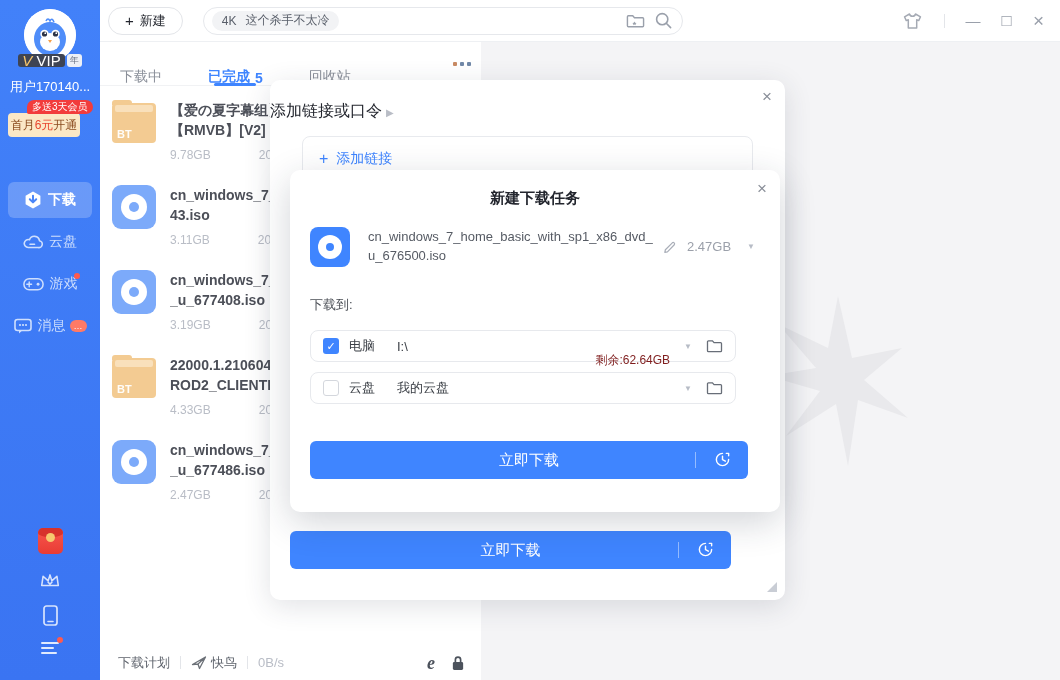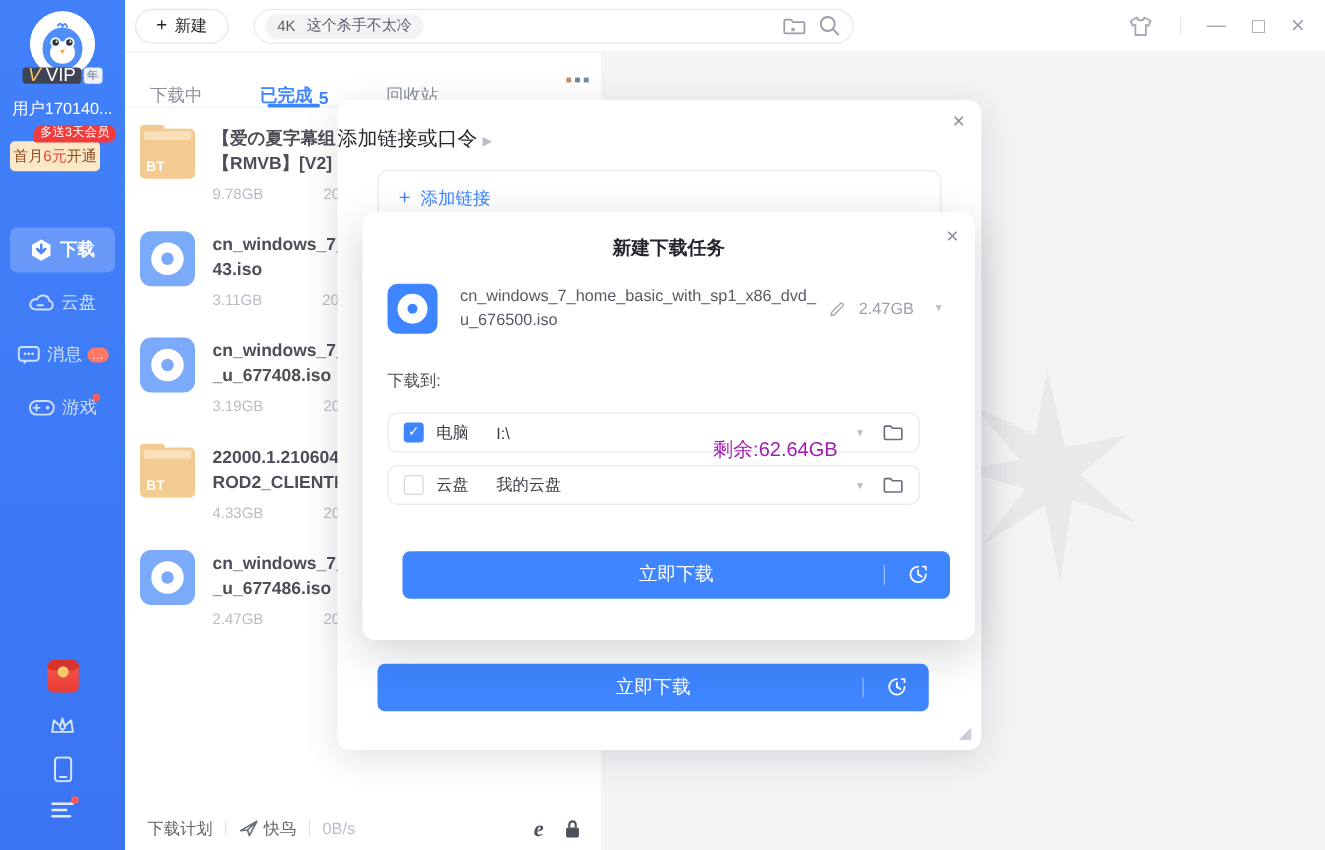--- a/index.html
+++ b/index.html
@@ -81,21 +81,21 @@
   .ie-e { font-family:"Liberation Serif","DejaVu Serif",serif; font-style:italic; font-weight:bold; font-size:18px; color:#4c525c; line-height:1; cursor:pointer; }
 
   
   .modal-outer { position:absolute; left:270px; top:80px; width:515px; height:520px; background:#fff; border-radius:10px; box-shadow:0 6px 28px rgba(40,50,70,.14); z-index:10; }
   .modal-close { position:absolute; top:8px; right:13px; font-size:17px; color:#8a8f99; cursor:pointer; line-height:1; }
   .modal-outer .mtitle { position:absolute; top:21px; left:0; width:100%; text-align:left; font-size:16px; color:#23262e; }
   .mtitle .arrow { color:#b9bdc6; font-size:10px; margin-left:4px; }
   .addlink-box { position:absolute; left:32px; right:32px; top:56px; height:130px; border:1px solid #e8eaee; border-radius:8px; padding:13px 16px; cursor:text; }
   .addlink { color:#3f85ff; font-size:14px; display:flex; align-items:center; gap:8px; cursor:pointer; }
   .addlink .plus { font-size:16px; }
-  .dl-btn { position:absolute; left:32px; width:441px; height:38px; background:#3f85ff; border:none; border-radius:6px; color:#fff; font-size:15px; cursor:pointer; }
+  .dl-btn { position:absolute; left:20px; width:441px; height:38px; background:#3f85ff; border:none; border-radius:6px; color:#fff; font-size:15px; cursor:pointer; }
   .dl-btn .lbl { position:absolute; left:0; width:100%; top:0; line-height:38px; text-align:center; }
   .dl-btn .vsep { position:absolute; right:52px; top:11px; width:1px; height:16px; background:rgba(255,255,255,.45); }
   .dl-btn .clock { position:absolute; right:17px; top:10px; cursor:pointer; }
   .modal-outer .dl-btn { top:451px; }
   .resize-handle { position:absolute; right:8px; bottom:8px; width:0; height:0; border-style:solid; border-width:0 0 10px 10px; border-color:transparent transparent #c9cdd5 transparent; }
 
   .modal-inner { position:absolute; left:290px; top:170px; width:490px; height:342px; background:#fff; border-radius:10px; box-shadow:0 10px 36px rgba(30,40,60,.20); z-index:20; }
   .modal-inner .mtitle { position:absolute; top:19px; left:0; width:100%; text-align:center; font-size:15px; font-weight:bold; color:#23262e; }
   .filerow { position:absolute; left:20px; top:57px; width:450px; display:flex; }
   .filerow .fname { margin-left:18px; width:288px; font-size:13px; color:#565b64; line-height:19px; word-break:break-all; }
@@ -104,21 +104,21 @@
   .caret { color:#b7bcc6; font-size:8px; cursor:pointer; }
   .filerow .caret { margin:15px 0 0 16px; }
   .dlto { position:absolute; left:20px; top:126px; font-size:13px; color:#4a4e55; }
   .dest-row { position:absolute; left:20px; width:426px; height:32px; border:1px solid #e7e9ed; border-radius:8px; display:flex; align-items:center; padding:0 12px; }
   .dest-row.r1 { top:160px; } .dest-row.r2 { top:202px; }
   .checkbox { width:16px; height:16px; border-radius:3px; flex:none; cursor:pointer; }
   .checkbox.on { background:#3f85ff; color:#fff; font-size:11px; text-align:center; line-height:16px; }
   .checkbox.off { background:#fff; border:1px solid #d4d7dd; }
   .dest-row .dtype { margin-left:10px; font-size:13px; color:#3c4047; }
   .dest-row .dpath { margin-left:22px; font-size:13px; color:#3c4047; }
-  .dest-row .dextra { margin-left:auto; font-size:16px; color:#a21caf;margin-top:28px; }
+  .dest-row .dextra { margin-left:auto; font-size:12px; color:#7f1d1d;margin-top:28px; }
   .dest-row .caret { margin-left:14px; }
   .dest-row .folder-pick { margin-left:14px; cursor:pointer; }
   .dest-row.r2 .dextra { margin-left:auto; }
   .modal-inner .dl-btn { top:271px; width:438px; }
 </style>
 </head>
 <body>
 
 <div class="sidebar">
   <div class="avatar">
@@ -153,38 +153,38 @@
       <span>下载</span>
     </div>
     <div class="nav-item">
       <svg width="20" height="16" viewBox="0 0 20 16">
         <path d="M5.2,13.5 a4,4 0 1 1 1.3-7.8 a5.2,5.2 0 0 1 10,1 a3.4,3.4 0 0 1 -1.4,6.8 z" stroke="#cfdffd" stroke-width="1.6" fill="none" stroke-linejoin="round"></path>
         <path d="M7,10.2 h4.5" stroke="#cfdffd" stroke-width="1.6" stroke-linecap="round"></path>
       </svg>
       <span>云盘</span>
     </div>
     <div class="nav-item">
+      <svg width="21" height="16" viewBox="0 0 22 16">
+        <rect x="1" y="2.5" width="20" height="11.5" rx="5.5" stroke="#cfdffd" stroke-width="1.6" fill="none"></rect>
+        <path d="M6.5,5.8 v5 M4,8.3 h5" stroke="#cfdffd" stroke-width="1.5" stroke-linecap="round"></path>
+        <circle cx="15.8" cy="8.3" r="1.5" fill="#cfdffd"></circle>
+      </svg>
+      <span>游戏</span>
+      <i class="dot"></i>
+    </div>
+    <div class="nav-item">
       <svg width="18" height="16" viewBox="0 0 18 16">
         <rect x="1" y="1.5" width="16" height="11" rx="2.5" stroke="#cfdffd" stroke-width="1.6" fill="none"></rect>
         <path d="M5,12.5 v3 l3.2,-3" fill="#cfdffd"></path>
         <circle cx="6" cy="7" r="1.1" fill="#cfdffd"></circle>
           <circle cx="9" cy="7" r="1.1" fill="#cfdffd"></circle>
           <circle cx="12" cy="7" r="1.1" fill="#cfdffd"></circle>
       </svg>
       <span>消息</span>
       <span class="msg-badge">…</span>
-    </div>
-    <div class="nav-item">
-      <svg width="21" height="16" viewBox="0 0 22 16">
-        <rect x="1" y="2.5" width="20" height="11.5" rx="5.5" stroke="#cfdffd" stroke-width="1.6" fill="none"></rect>
-        <path d="M6.5,5.8 v5 M4,8.3 h5" stroke="#cfdffd" stroke-width="1.5" stroke-linecap="round"></path>
-        <circle cx="15.8" cy="8.3" r="1.5" fill="#cfdffd"></circle>
-      </svg>
-      <span>游戏</span>
-      <i class="dot"></i>
     </div>
   </div>
 
   <div class="side-bottom">
     <div class="redpacket"></div>
     <svg width="24" height="19" viewBox="0 0 26 20">
       <path d="M4,16.5 L5.5,6.5 L11,11.5 L13,5 L15,11.5 L20.5,6.5 L22,16.5 Z" stroke="rgba(255,255,255,.8)" stroke-width="1.7" fill="none" stroke-linejoin="round"></path>
       <path d="M10.5,12.5 L13,15 L15.5,12.5" stroke="rgba(255,255,255,.8)" stroke-width="1.6" fill="none" stroke-linejoin="round"></path>
     </svg>
     <svg width="15" height="21" viewBox="0 0 15 21">

